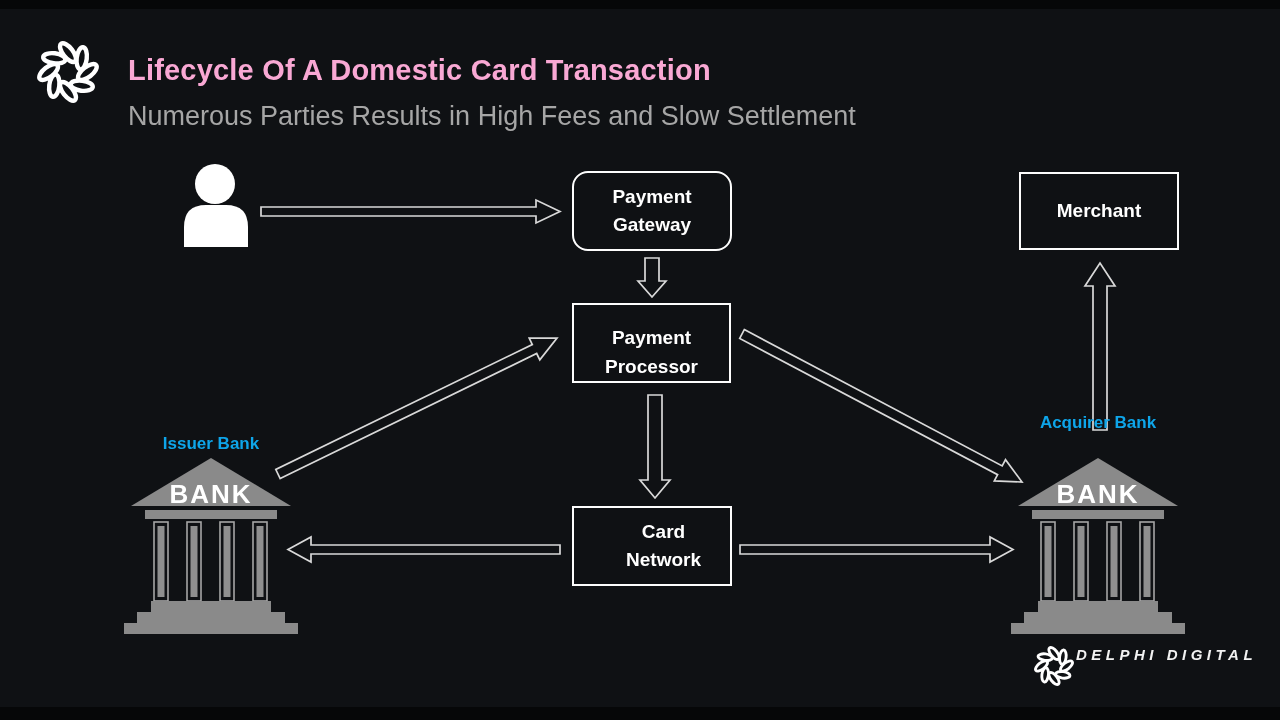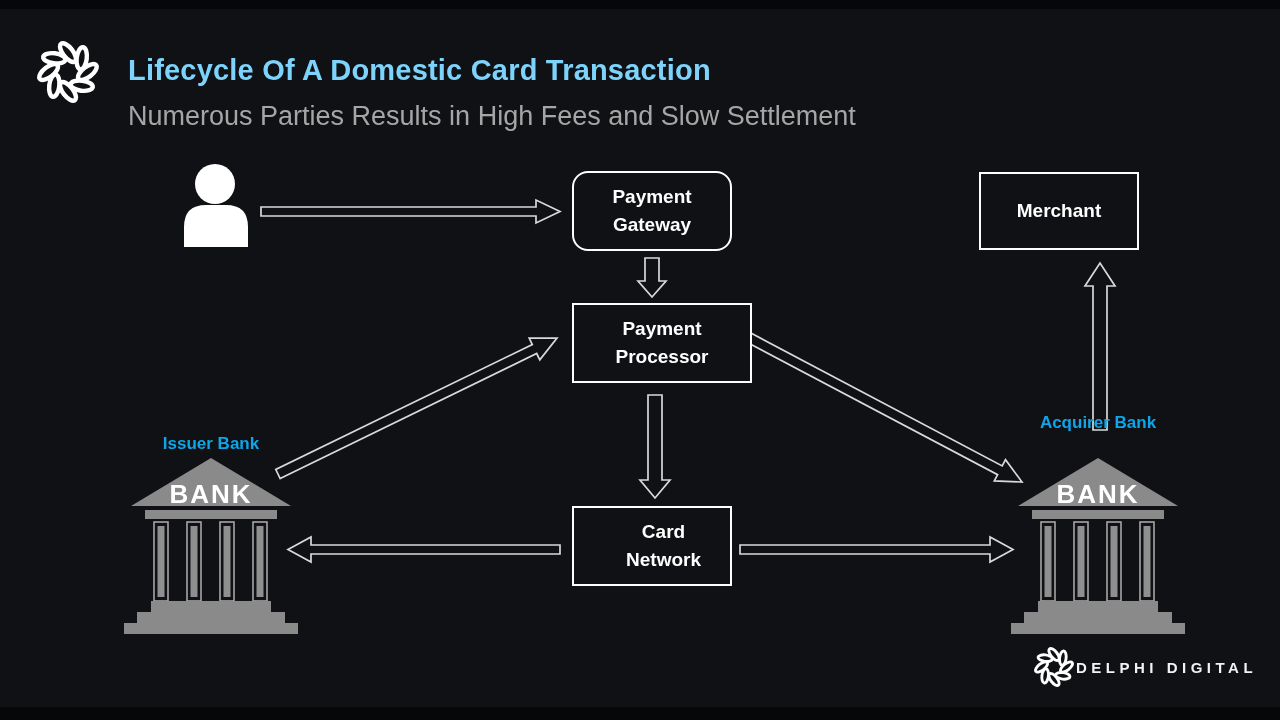--- a/index.html
+++ b/index.html
@@ -13,52 +13,52 @@
   }
   .edge-bar{position:absolute;left:0;width:1280px;background:#060708;}
   .edge-bar.top{top:0;height:9px;}
   .edge-bar.bottom{bottom:0;height:13px;}
 
   .layer{position:absolute;left:0;top:0;width:1280px;height:720px;}
 
   .header-logo{position:absolute;left:37px;top:41px;width:62px;height:62px;}
   .title{
     position:absolute;left:128px;top:54px;width:760px;
-    font-size:29px;font-weight:700;color:#7dd3fc;letter-spacing:.2px;
+    font-size:29px;font-weight:700;color:#f9a8d4;letter-spacing:.2px;
   }
   .subtitle{
     position:absolute;left:128px;top:101px;width:760px;
     font-size:27px;font-weight:400;color:#a6a6a6;
   }
 
   .node-box{
     position:absolute;
     box-sizing:border-box;
     border:2px solid #fdfdfd;
     background:#0f1114;
     display:flex;align-items:center;justify-content:center;
     text-align:center;
     font-size:19px;font-weight:700;line-height:1.5;color:#fff;
     padding:0 6px;
   }
   .box-gateway{left:572px;top:171px;width:160px;height:80px;border-radius:16px;}
-  .box-processor{left:572px;top:303px;width:180px;height:80px;}
+  .box-processor{left:572px;top:303px;width:159px;height:80px;align-items:flex-end;}
   .box-cardnetwork{left:572px;top:506px;width:160px;height:80px;padding-left:29px;}
-  .box-merchant{left:979px;top:172px;width:160px;height:78px;}
+  .box-merchant{left:1019px;top:172px;width:160px;height:78px;}
 
   .bank-label{
     position:absolute;width:176px;text-align:center;
     font-size:17px;font-weight:700;color:#0ea5e9;
   }
   .label-issuer{left:123px;top:434px;}
   .label-acquirer{left:1010px;top:413px;}
 
   .footer-brand{
     position:absolute;left:1034px;top:646px;height:42px;
-    display:flex;align-items:center;gap:2px;
+    display:flex;gap:2px;font-style:italic;
   }
   .footer-logo{width:40px;height:40px;}
   .footer-text{
     font-size:15px;font-weight:700;letter-spacing:4.5px;color:#f2f2f2;
     white-space:nowrap;
   }
 </style>
 </head>
 <body>
 

